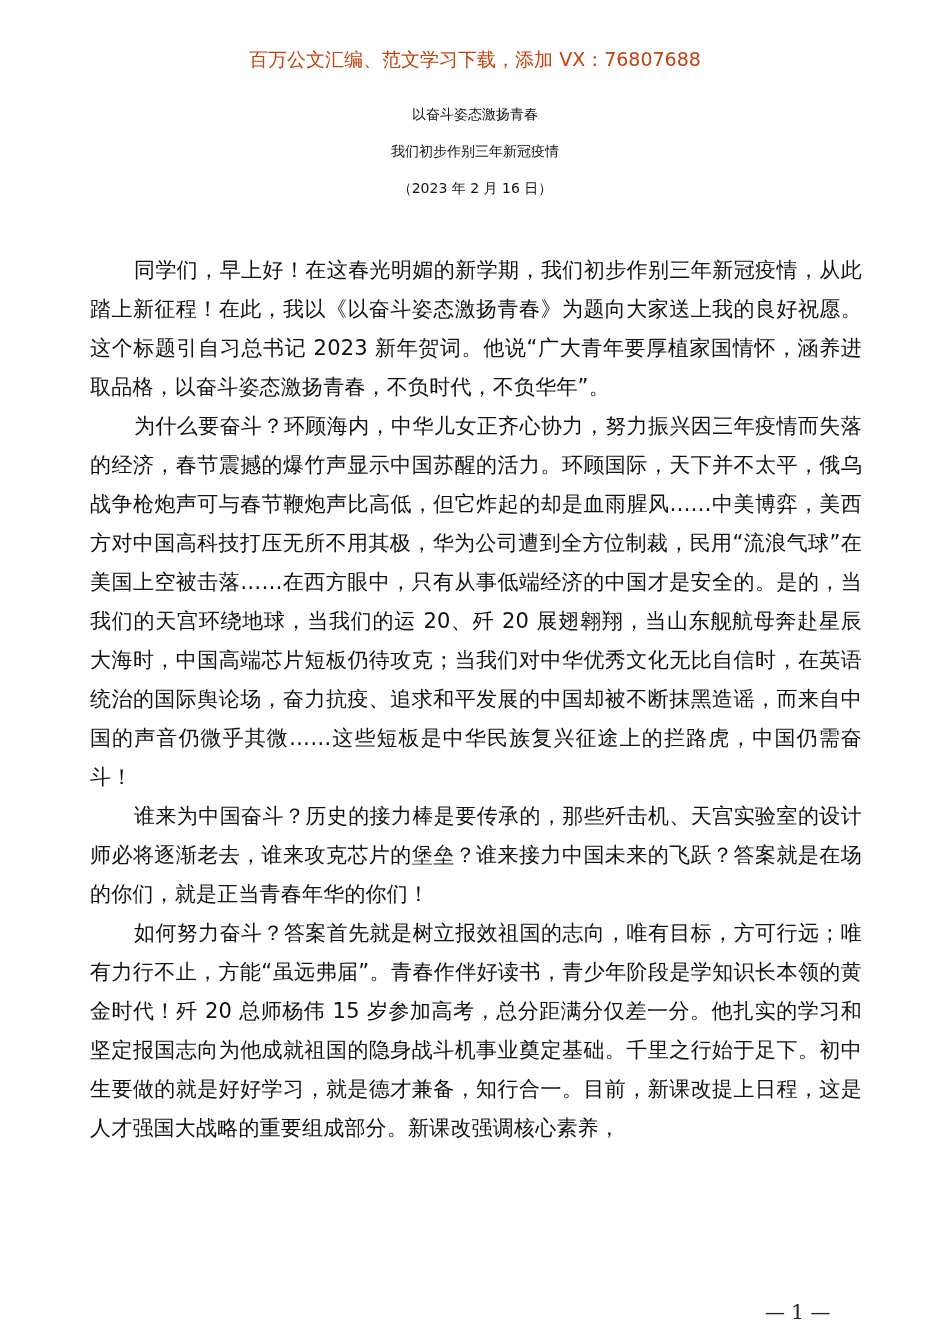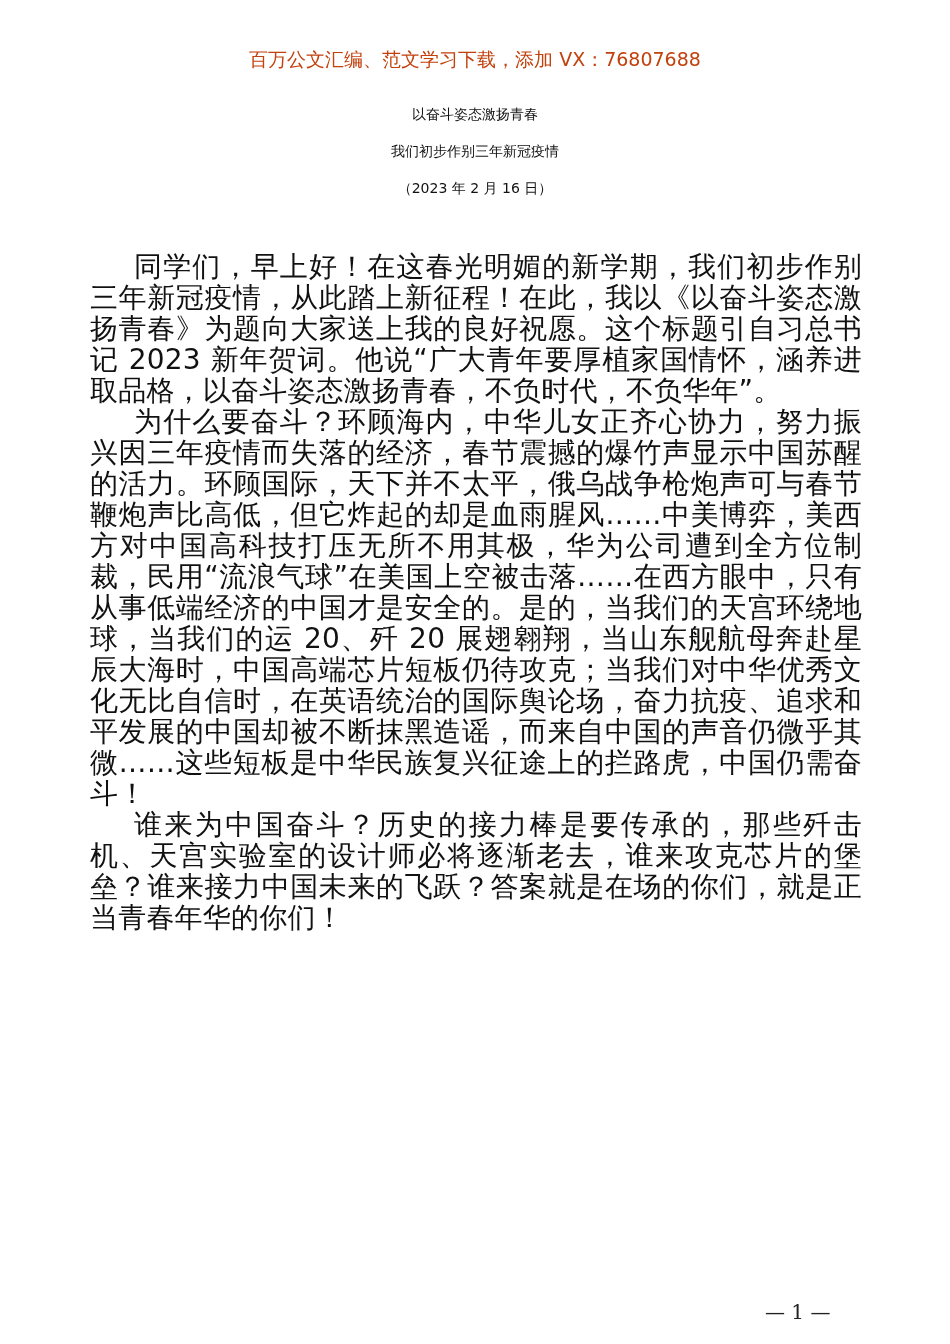--- a/index.html
+++ b/index.html
@@ -3,35 +3,36 @@
 <meta charset="utf-8">
 <style>
   html, body { margin: 0; padding: 0; background: #ffffff; }
   body { width: 950px; height: 1344px; position: relative; overflow: hidden;
          font-family: "DejaVu Sans", "Liberation Sans", sans-serif; color: #111111; }
   .banner { position: absolute; top: 44px; left: 0; width: 950px; text-align: center;
             font-size: 19px; color: #c2410c; line-height: 30px; }
   .title-block { position: absolute; top: 96px; left: 0; width: 950px; text-align: center; }
   .title-line { font-size: 14px; line-height: 37px; height: 37px; white-space: nowrap; }
   .body-text { position: absolute; top: 251px; left: 90px; width: 772px; }
-  .para { font-size: 28px; line-height: 31px; margin: 0; text-indent: 44px;
+  .para { font-size: 21px; line-height: 39px; margin: 0; text-indent: 44px;
           text-align: justify; text-align-last: left; letter-spacing: 0.2px; }
   .footer { position: absolute; top: 1300px; left: 765px; font-family: "DejaVu Serif", "Liberation Serif", serif;
             font-size: 20px; color: #222; white-space: nowrap; }
 </style>
 </head>
 <body>
 
 <div class="banner">百万公文汇编、范文学习下载，添加 VX：76807688</div>
 
 <div class="title-block">
   <div class="title-line">以奋斗姿态激扬青春</div>
   <div class="title-line">我们初步作别三年新冠疫情</div>
   <div class="title-line">（2023 年 2 月 16 日）</div>
 </div>
 
 <div class="body-text">
   <p class="para">同学们，早上好！在这春光明媚的新学期，我们初步作别三年新冠疫情，从此踏上新征程！在此，我以《以奋斗姿态激扬青春》为题向大家送上我的良好祝愿。这个标题引自习总书记 2023 新年贺词。他说“广大青年要厚植家国情怀，涵养进取品格，以奋斗姿态激扬青春，不负时代，不负华年”。</p>
   <p class="para">为什么要奋斗？环顾海内，中华儿女正齐心协力，努力振兴因三年疫情而失落的经济，春节震撼的爆竹声显示中国苏醒的活力。环顾国际，天下并不太平，俄乌战争枪炮声可与春节鞭炮声比高低，但它炸起的却是血雨腥风……中美博弈，美西方对中国高科技打压无所不用其极，华为公司遭到全方位制裁，民用“流浪气球”在美国上空被击落……在西方眼中，只有从事低端经济的中国才是安全的。是的，当我们的天宫环绕地球，当我们的运 20、歼 20 展翅翱翔，当山东舰航母奔赴星辰大海时，中国高端芯片短板仍待攻克；当我们对中华优秀文化无比自信时，在英语统治的国际舆论场，奋力抗疫、追求和平发展的中国却被不断抹黑造谣，而来自中国的声音仍微乎其微……这些短板是中华民族复兴征途上的拦路虎，中国仍需奋斗！</p>
   <p class="para">谁来为中国奋斗？历史的接力棒是要传承的，那些歼击机、天宫实验室的设计师必将逐渐老去，谁来攻克芯片的堡垒？谁来接力中国未来的飞跃？答案就是在场的你们，就是正当青春年华的你们！</p>
+  <p class="para">如何努力奋斗？答案首先就是树立报效祖国的志向，唯有目标，方可行远；唯有力行不止，方能“虽远弗届”。青春作伴好读书，青少年阶段是学知识长本领的黄金时代！歼 20 总师杨伟 15 岁参加高考，总分距满分仅差一分。他扎实的学习和坚定报国志向为他成就祖国的隐身战斗机事业奠定基础。千里之行始于足下。初中生要做的就是好好学习，就是德才兼备，知行合一。目前，新课改提上日程，这是人才强国大战略的重要组成部分。新课改强调核心素养，</p>
 </div>
 
 <div class="footer">— 1 —</div>
 
 </body></html>

